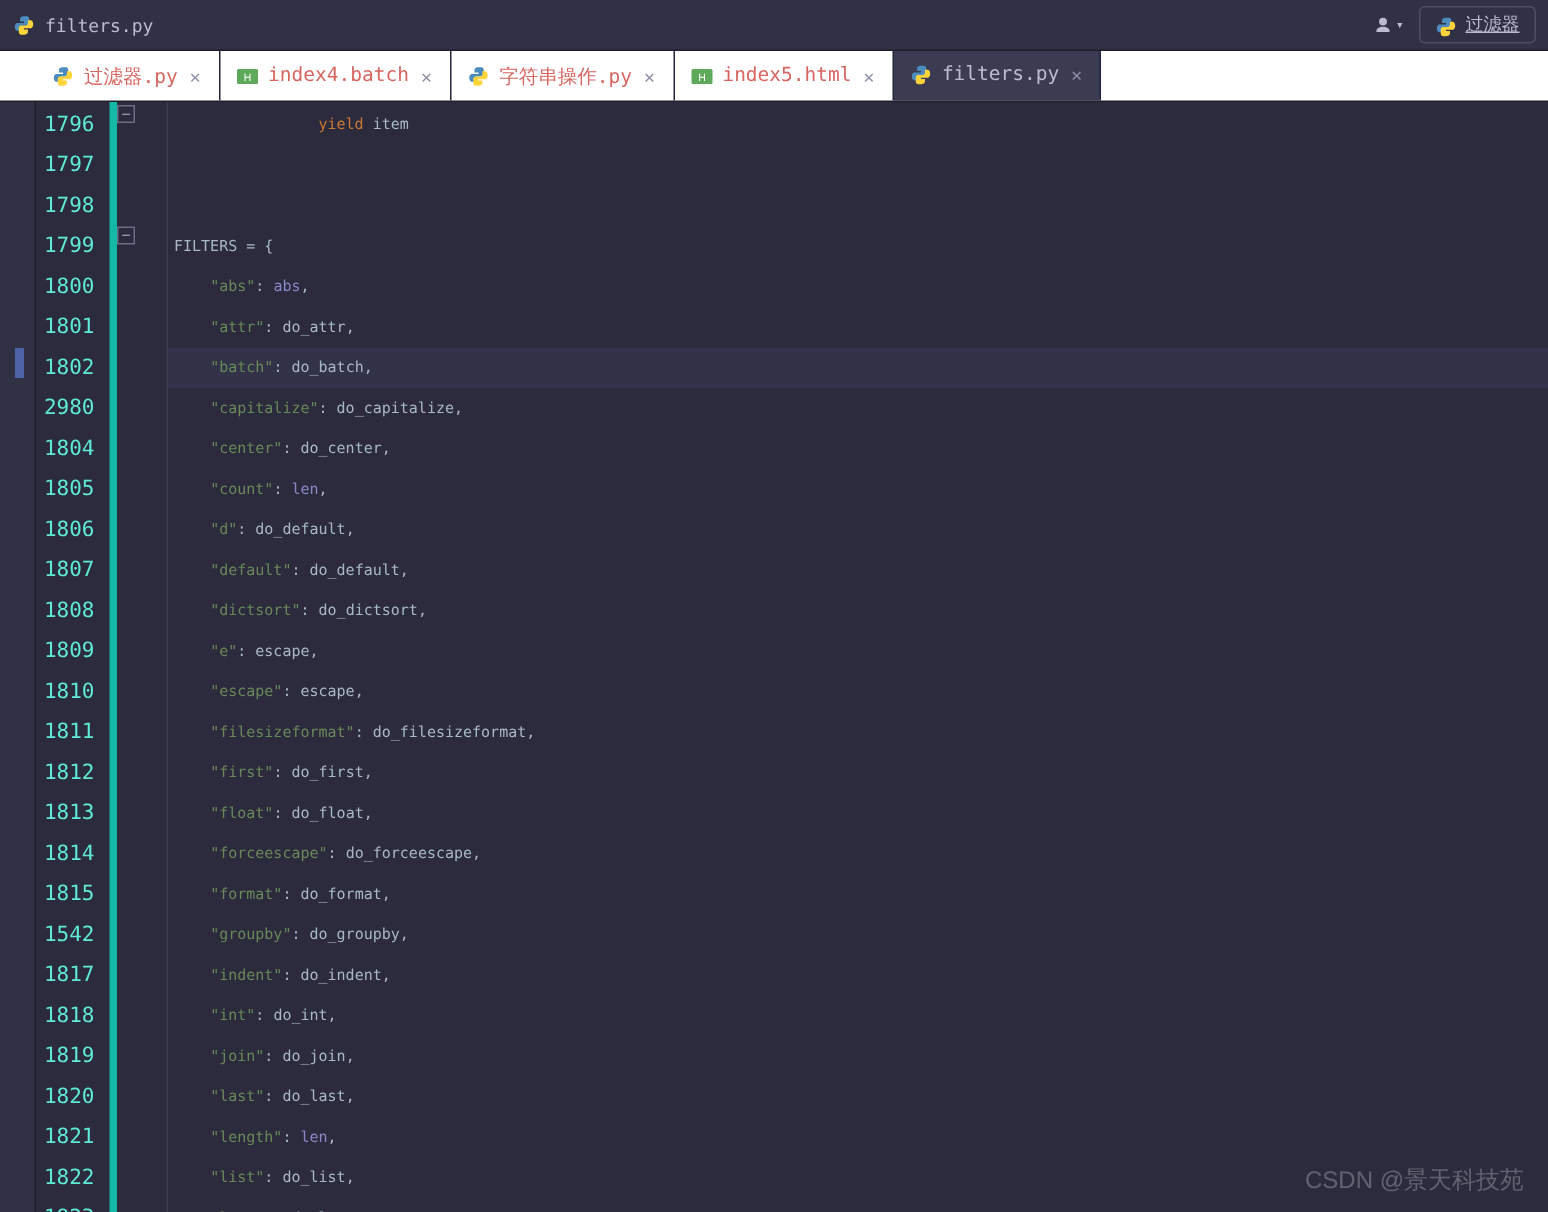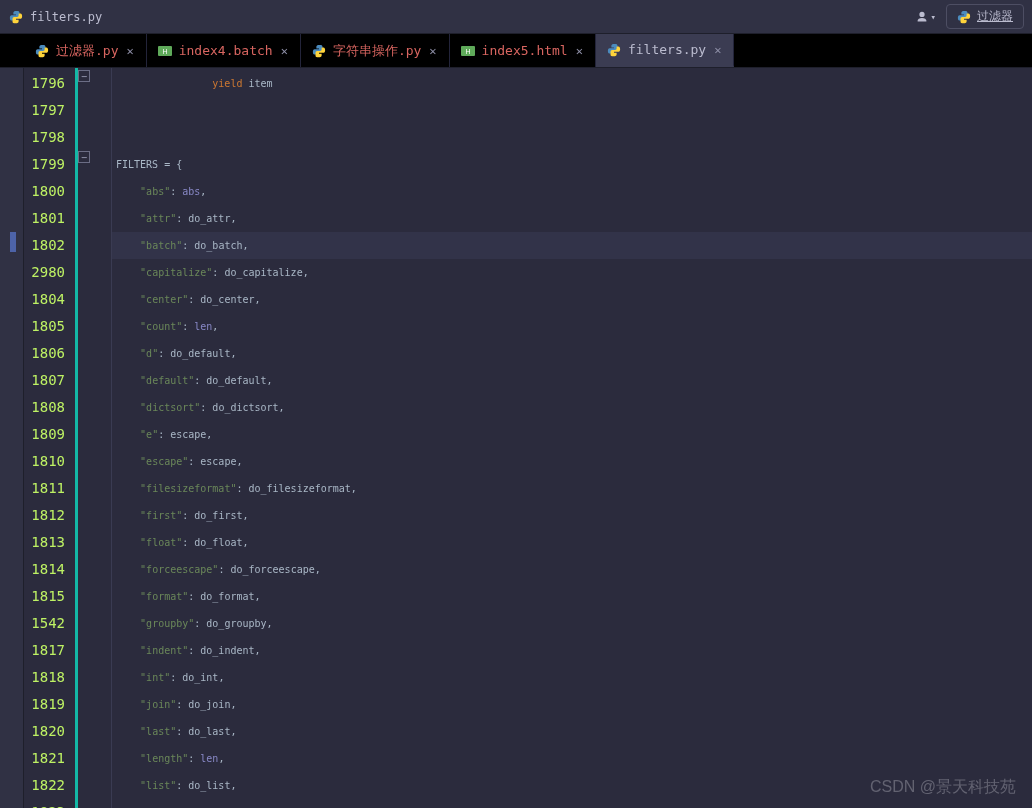--- a/index.html
+++ b/index.html
@@ -28,33 +28,33 @@
       display: inline-flex; align-items: center; justify-content: center;
     }
     .py-icon svg { width: 14px; height: 14px; }
     .html-icon {
       width: 16px; height: 16px;
       display: inline-flex; align-items: center; justify-content: center;
     }
     .titlebar-title { font-size: 12px; color: #bbbccf; }
     .user-icon { color: #bbbccf; font-size: 14px; display:flex; align-items:center; gap:2px;}
     .run-button {
-      display: flex; align-items: center; gap: 6px;
+      display: flex; align-items: flex-end; gap: 6px;
       border: 1px solid #4d4e63;
       border-radius: 4px;
       padding: 3px 10px;
       font-size: 12px;
       color: #bbbccf;
       cursor: pointer;
       text-decoration: underline;
     }
     .run-button .py-icon { width:14px; height:14px; }
     .tabs {
       height: 34px;
-      background: #000000;
+      background: #ffffff;
       display: flex;
       align-items: stretch;
       padding-left: 24px;
       border-bottom: 1px solid #1e1f2b;
     }
     .tab {
       display: flex; align-items: center;
       padding: 0 10px;
       gap: 6px;
       font-size: 13px;
@@ -90,25 +90,25 @@
     .left-strip .mark {
       position: absolute;
       left: 10px; width: 6px; height: 20px;
       background: #4d63a8;
     }
     .gutter {
       width: 54px;
       background: #2b2b3d;
       text-align: right;
       padding-top: 2px;
-      color: #bef264;
+      color: #5eead4;
       font-size: 14px;
       line-height: 27px;
       user-select: none;
-      border-right: 3px solid #14b8a6;
+      border-right: 5px solid #14b8a6;
     }
     .gutter div { padding-right: 10px; height: 27px; }
     .fold-gutter {
       width: 34px;
       background: #2b2b3d;
       border-right: 1px solid #3a3b52;
       position: relative;
     }
     .fold-mark {
       position: absolute;

